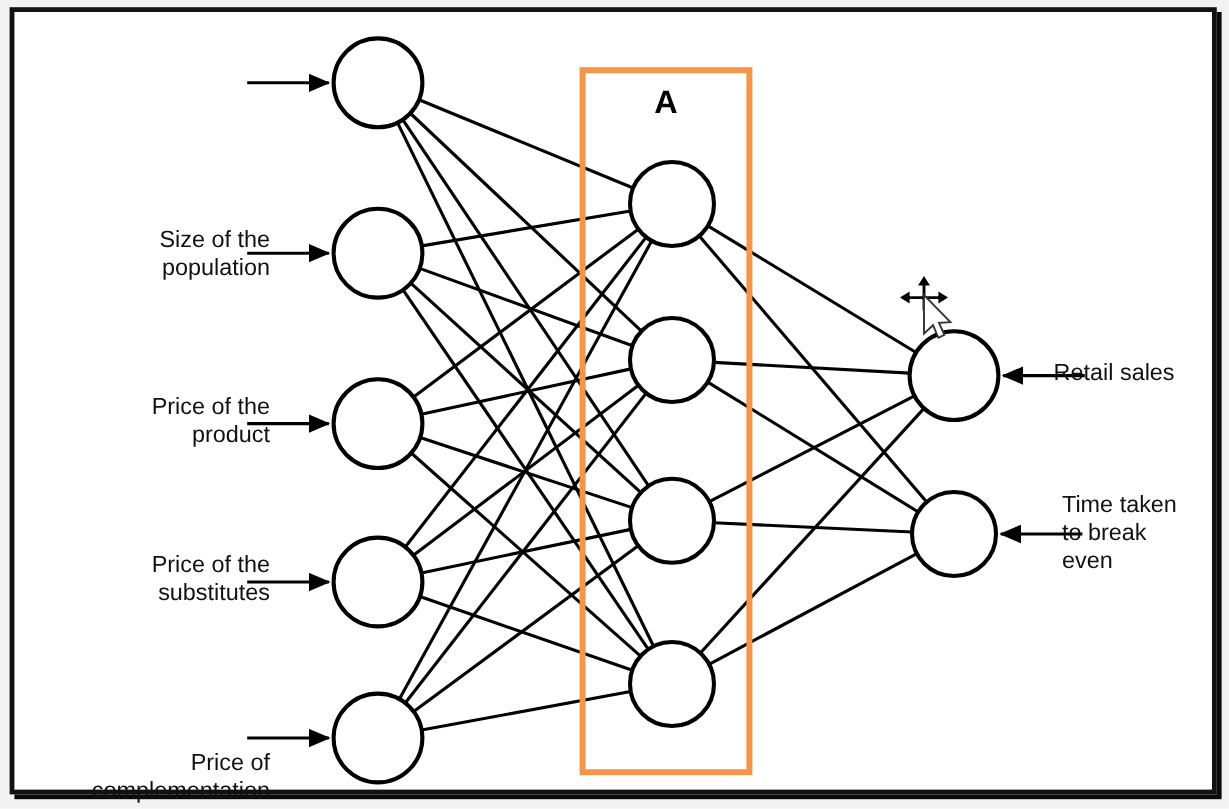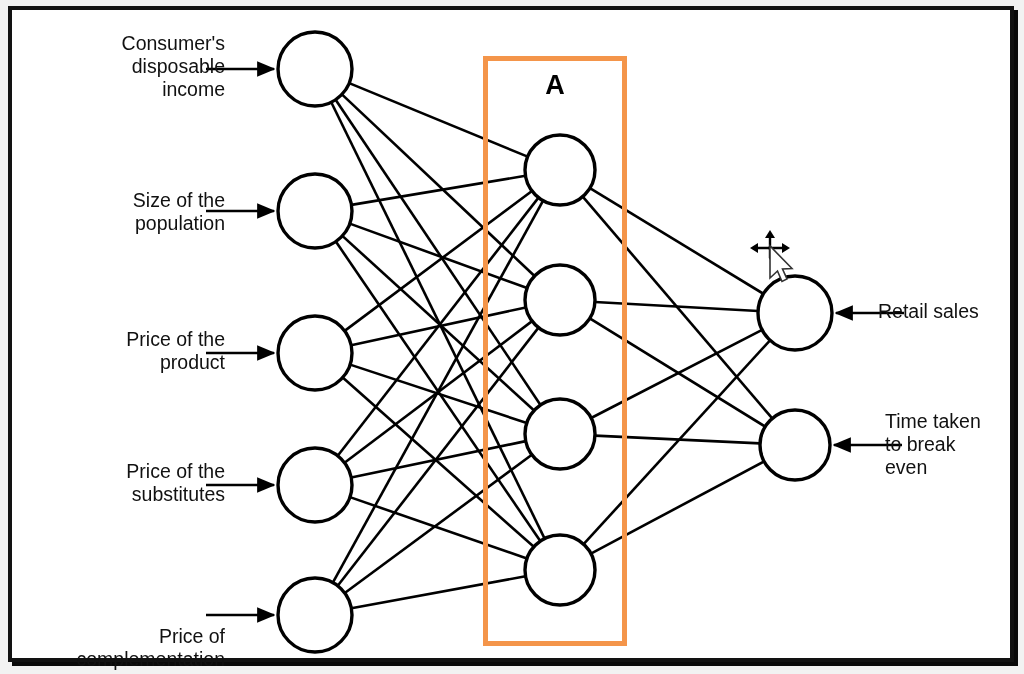--- a/index.html
+++ b/index.html
@@ -164,23 +164,20 @@
         <line x1="206" y1="353" x2="274" y2="353" marker-end="url(#arrowhead)"></line>
         <line x1="206" y1="485" x2="274" y2="485" marker-end="url(#arrowhead)"></line>
         <line x1="206" y1="615" x2="274" y2="615" marker-end="url(#arrowhead)"></line>
       </g>
     <g id="output-arrows" stroke="#000000" stroke-width="2.6" fill="none">
         <line x1="904" y1="313" x2="836" y2="313" marker-end="url(#arrowhead)"></line>
         <line x1="902" y1="445" x2="834" y2="445" marker-end="url(#arrowhead)"></line>
       </g>
   </svg>
 
-  <div class="node-label left" style="left:25px; top:32px;">Consumer's
-disposable
-income</div>
   <div class="node-label left" style="left:25px; top:189px;">Size of  the
 population</div>
   <div class="node-label left" style="left:25px; top:328px;">Price of the
 product</div>
   <div class="node-label left" style="left:25px; top:460px;">Price of the
 substitutes</div>
   <div class="node-label left" style="left:25px; top:578px;margin-top:47px;">Price of
 complementation
 products</div>
 

